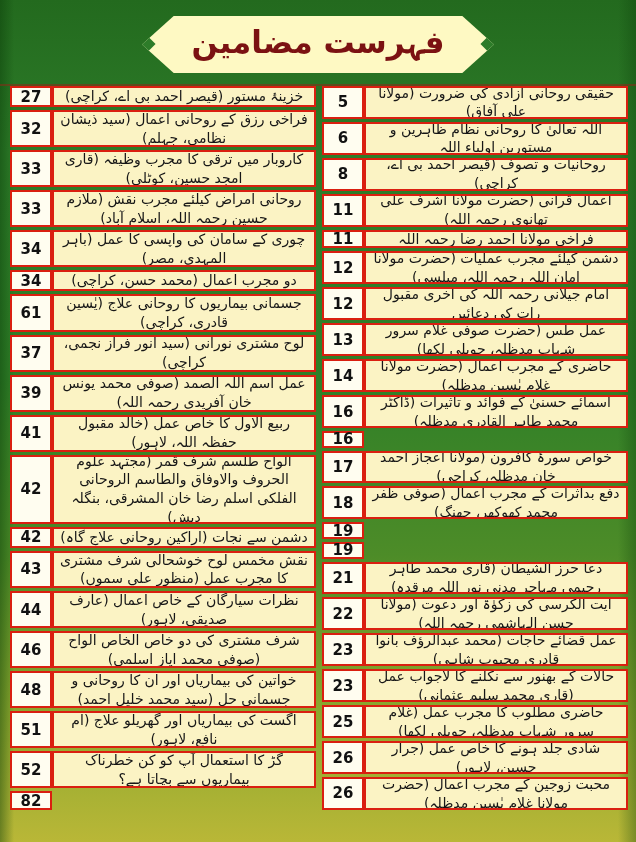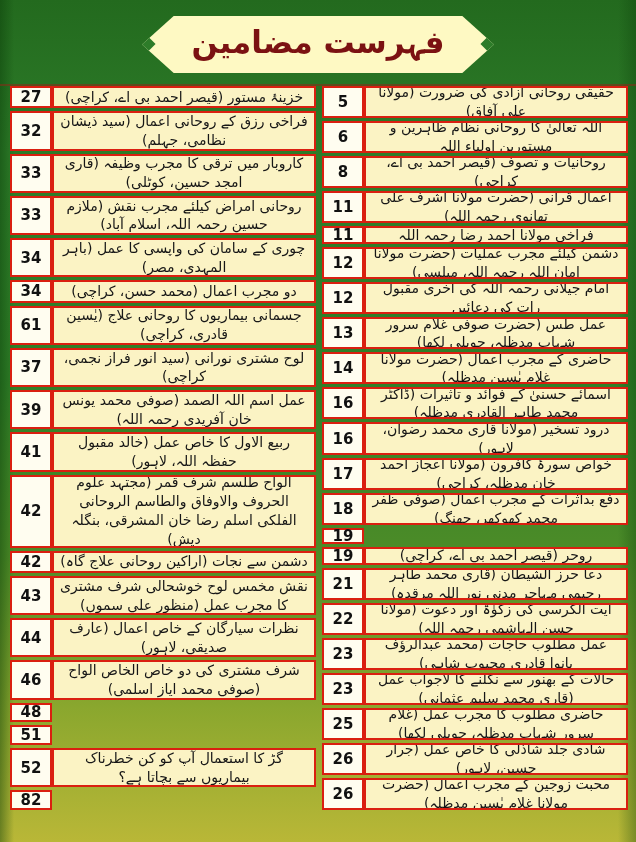--- a/index.html
+++ b/index.html
@@ -112,23 +112,25 @@
       <div class="row">
     <div class="num">44</div>
     <div class="title">نظرات سیارگان کے خاص اعمال (عارف صدیقی، لاہور)</div>
   </div>
       <div class="row">
     <div class="num">46</div>
     <div class="title">شرف مشتری کی دو خاص الخاص الواح (صوفی محمد ایاز اسلمی)</div>
   </div>
       <div class="row">
     <div class="num">48</div>
+    <div class="title">خواتین کی بیماریاں اور ان کا روحانی و جسمانی حل (سید محمد خلیل احمد)</div>
   </div>
       <div class="row">
     <div class="num">51</div>
+    <div class="title">اگست کی بیماریاں اور گھریلو علاج (ام نافع، لاہور)</div>
   </div>
       <div class="row">
     <div class="num">52</div>
     <div class="title">گڑ کا استعمال آپ کو کن خطرناک بیماریوں سے بچاتا ہے؟</div>
   </div>
       <div class="row">
     <div class="num">82</div>
   </div>
     </div>
   <div class="col" id="col-right">
@@ -167,59 +169,57 @@
       <div class="row">
     <div class="num">14</div>
     <div class="title">حاضری کے مجرب اعمال (حضرت مولانا غلام یٰسین مدظلہ)</div>
   </div>
       <div class="row">
     <div class="num">16</div>
     <div class="title">اسمائے حسنیٰ کے فوائد و تاثیرات (ڈاکٹر محمد طاہر القادری مدظلہ)</div>
   </div>
       <div class="row">
     <div class="num">16</div>
-    <div class="title">درود تسخیر (مولانا قاری محمد رضوان، لاہور)</div>
   </div>
       <div class="row">
     <div class="num">17</div>
     <div class="title">خواص سورۂ کافرون (مولانا اعجاز احمد خان مدظلہ، کراچی)</div>
   </div>
       <div class="row">
     <div class="num">18</div>
     <div class="title">دفع بداثرات کے مجرب اعمال (صوفی ظفر محمد کھوکھر، جھنگ)</div>
   </div>
       <div class="row">
     <div class="num">19</div>
   </div>
       <div class="row">
     <div class="num">19</div>
-    <div class="title">روحر (قیصر احمد بی اے، کراچی)</div>
   </div>
       <div class="row">
     <div class="num">21</div>
     <div class="title">دعا حرز الشیطان (قاری محمد طاہر رحیمی مہاجر مدنی نور اللہ مرقدہ)</div>
   </div>
       <div class="row">
     <div class="num">22</div>
     <div class="title">آیت الکرسی کی زکوٰۃ اور دعوت (مولانا حسن الہاشمی رحمہ اللہ)</div>
   </div>
       <div class="row">
     <div class="num">23</div>
-    <div class="title">عمل مطلوب حاجات (محمد عبدالرؤف بانوا قادری محبوب شاہی)</div>
+    <div class="title">عمل قضائے حاجات (محمد عبدالرؤف بانوا قادری محبوب شاہی)</div>
   </div>
       <div class="row">
     <div class="num">23</div>
     <div class="title">حالات کے بھنور سے نکلنے کا لاجواب عمل (قاری محمد سلیم عثمانی)</div>
   </div>
       <div class="row">
     <div class="num">25</div>
     <div class="title">حاضری مطلوب کا مجرب عمل (غلام سرور شہاب مدظلہ، حویلی لکھا)</div>
   </div>
       <div class="row">
     <div class="num">26</div>
-    <div class="title">شادی جلد شاذلی کا خاص عمل (جرار حسین، لاہور)</div>
+    <div class="title">شادی جلد ہونے کا خاص عمل (جرار حسین، لاہور)</div>
   </div>
       <div class="row">
     <div class="num">26</div>
     <div class="title">محبت زوجین کے مجرب اعمال (حضرت مولانا غلام یٰسین مدظلہ)</div>
   </div>
     </div>
 </div>
 
 </body></html>

